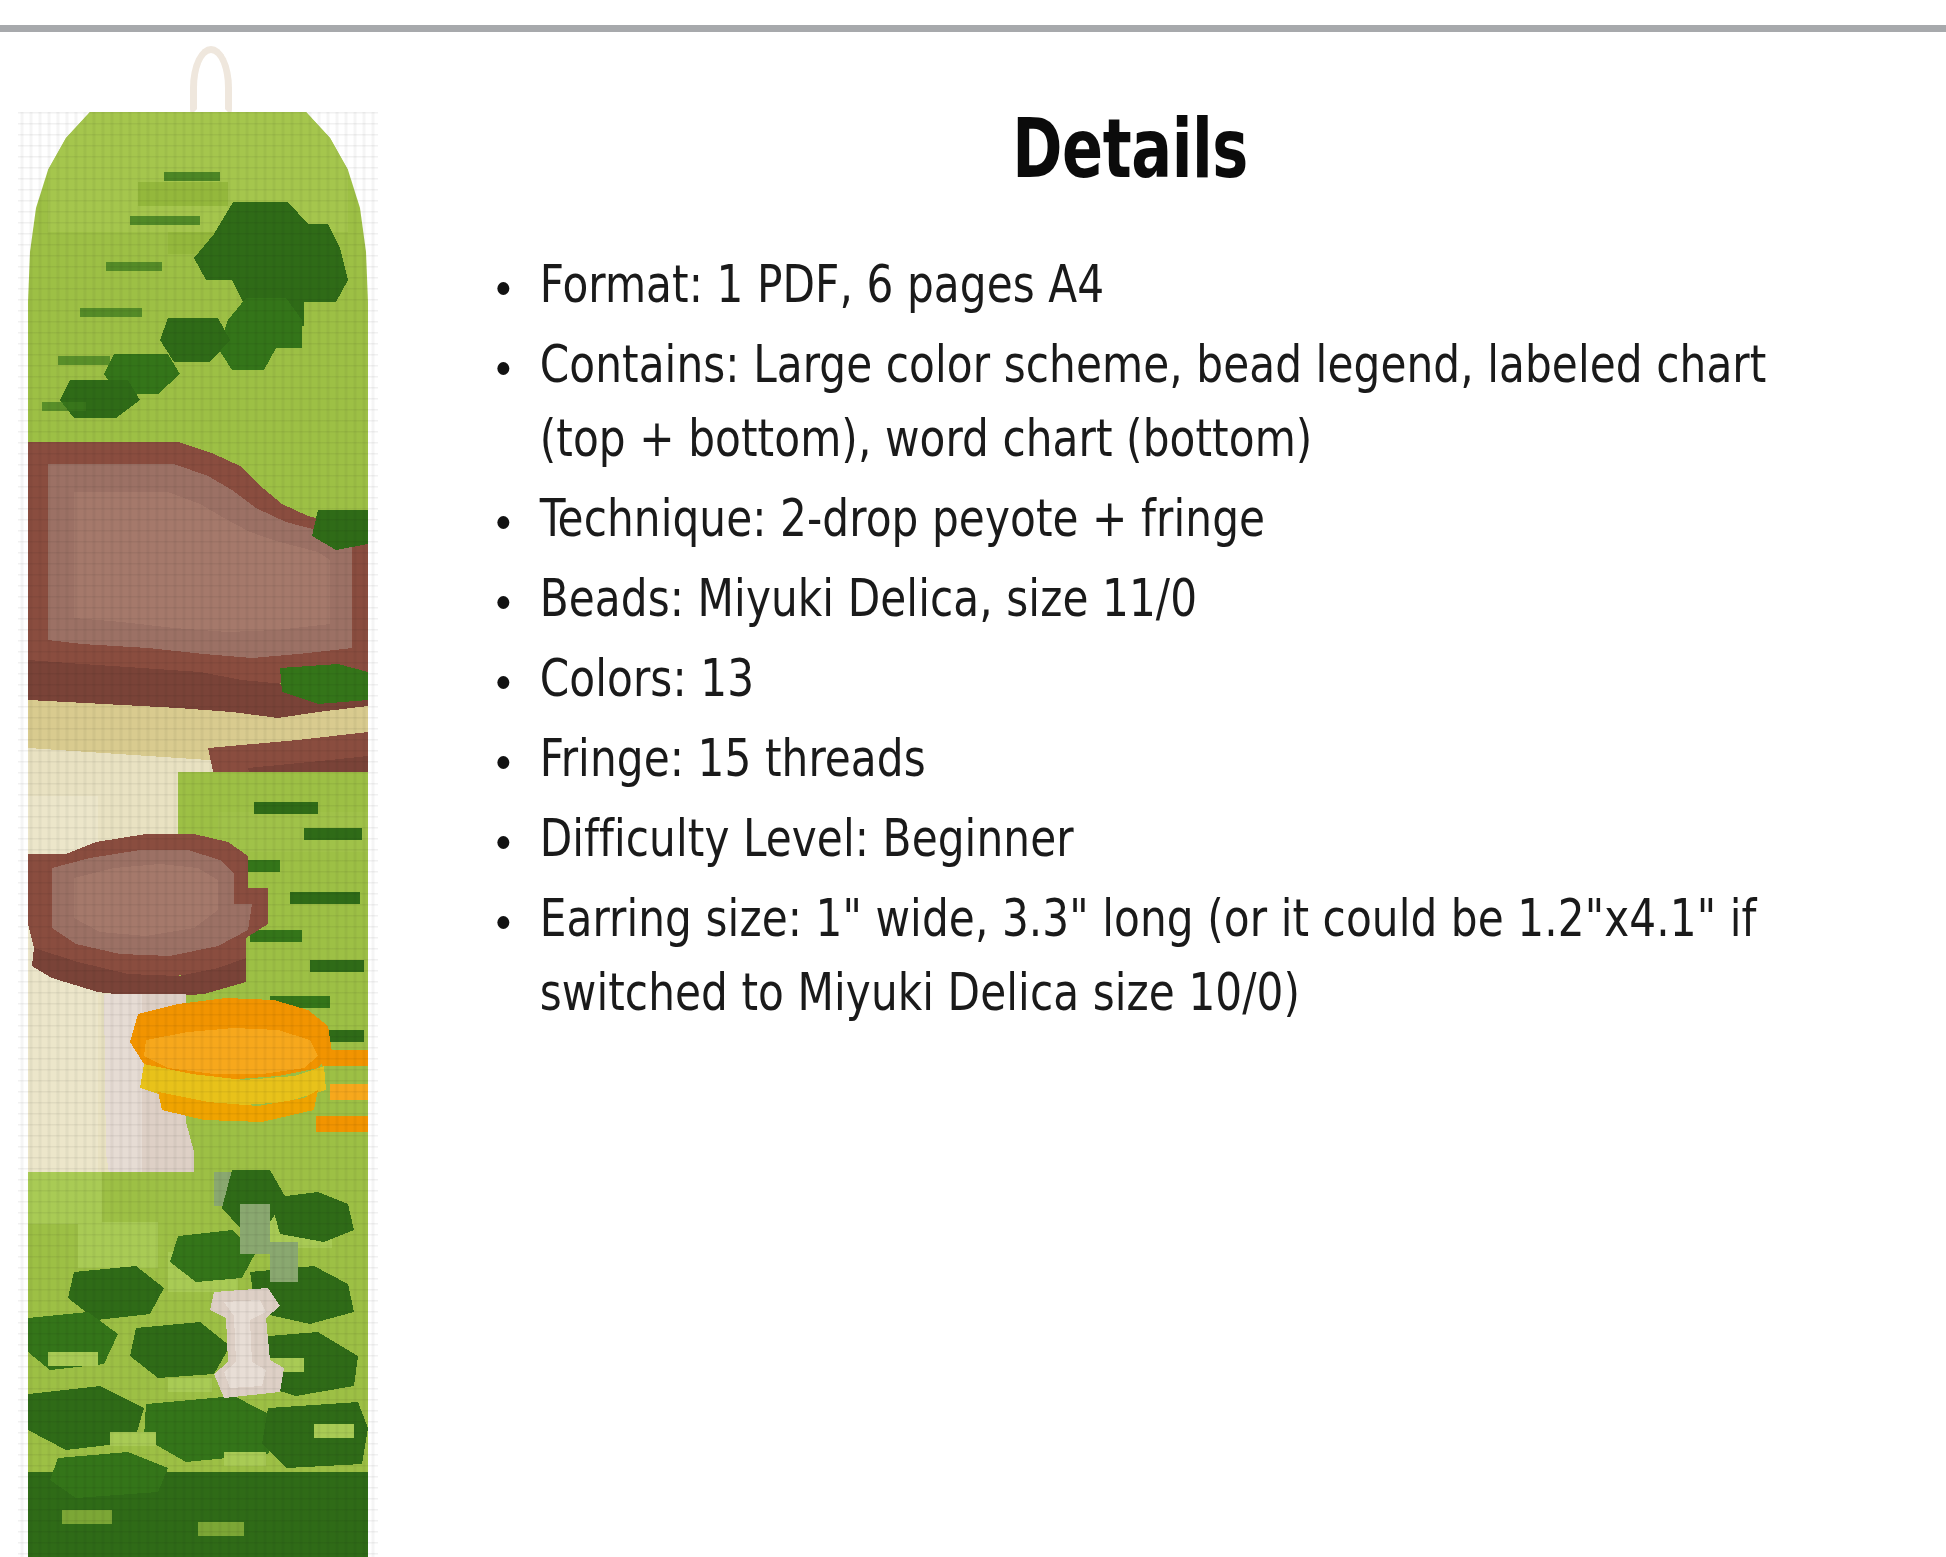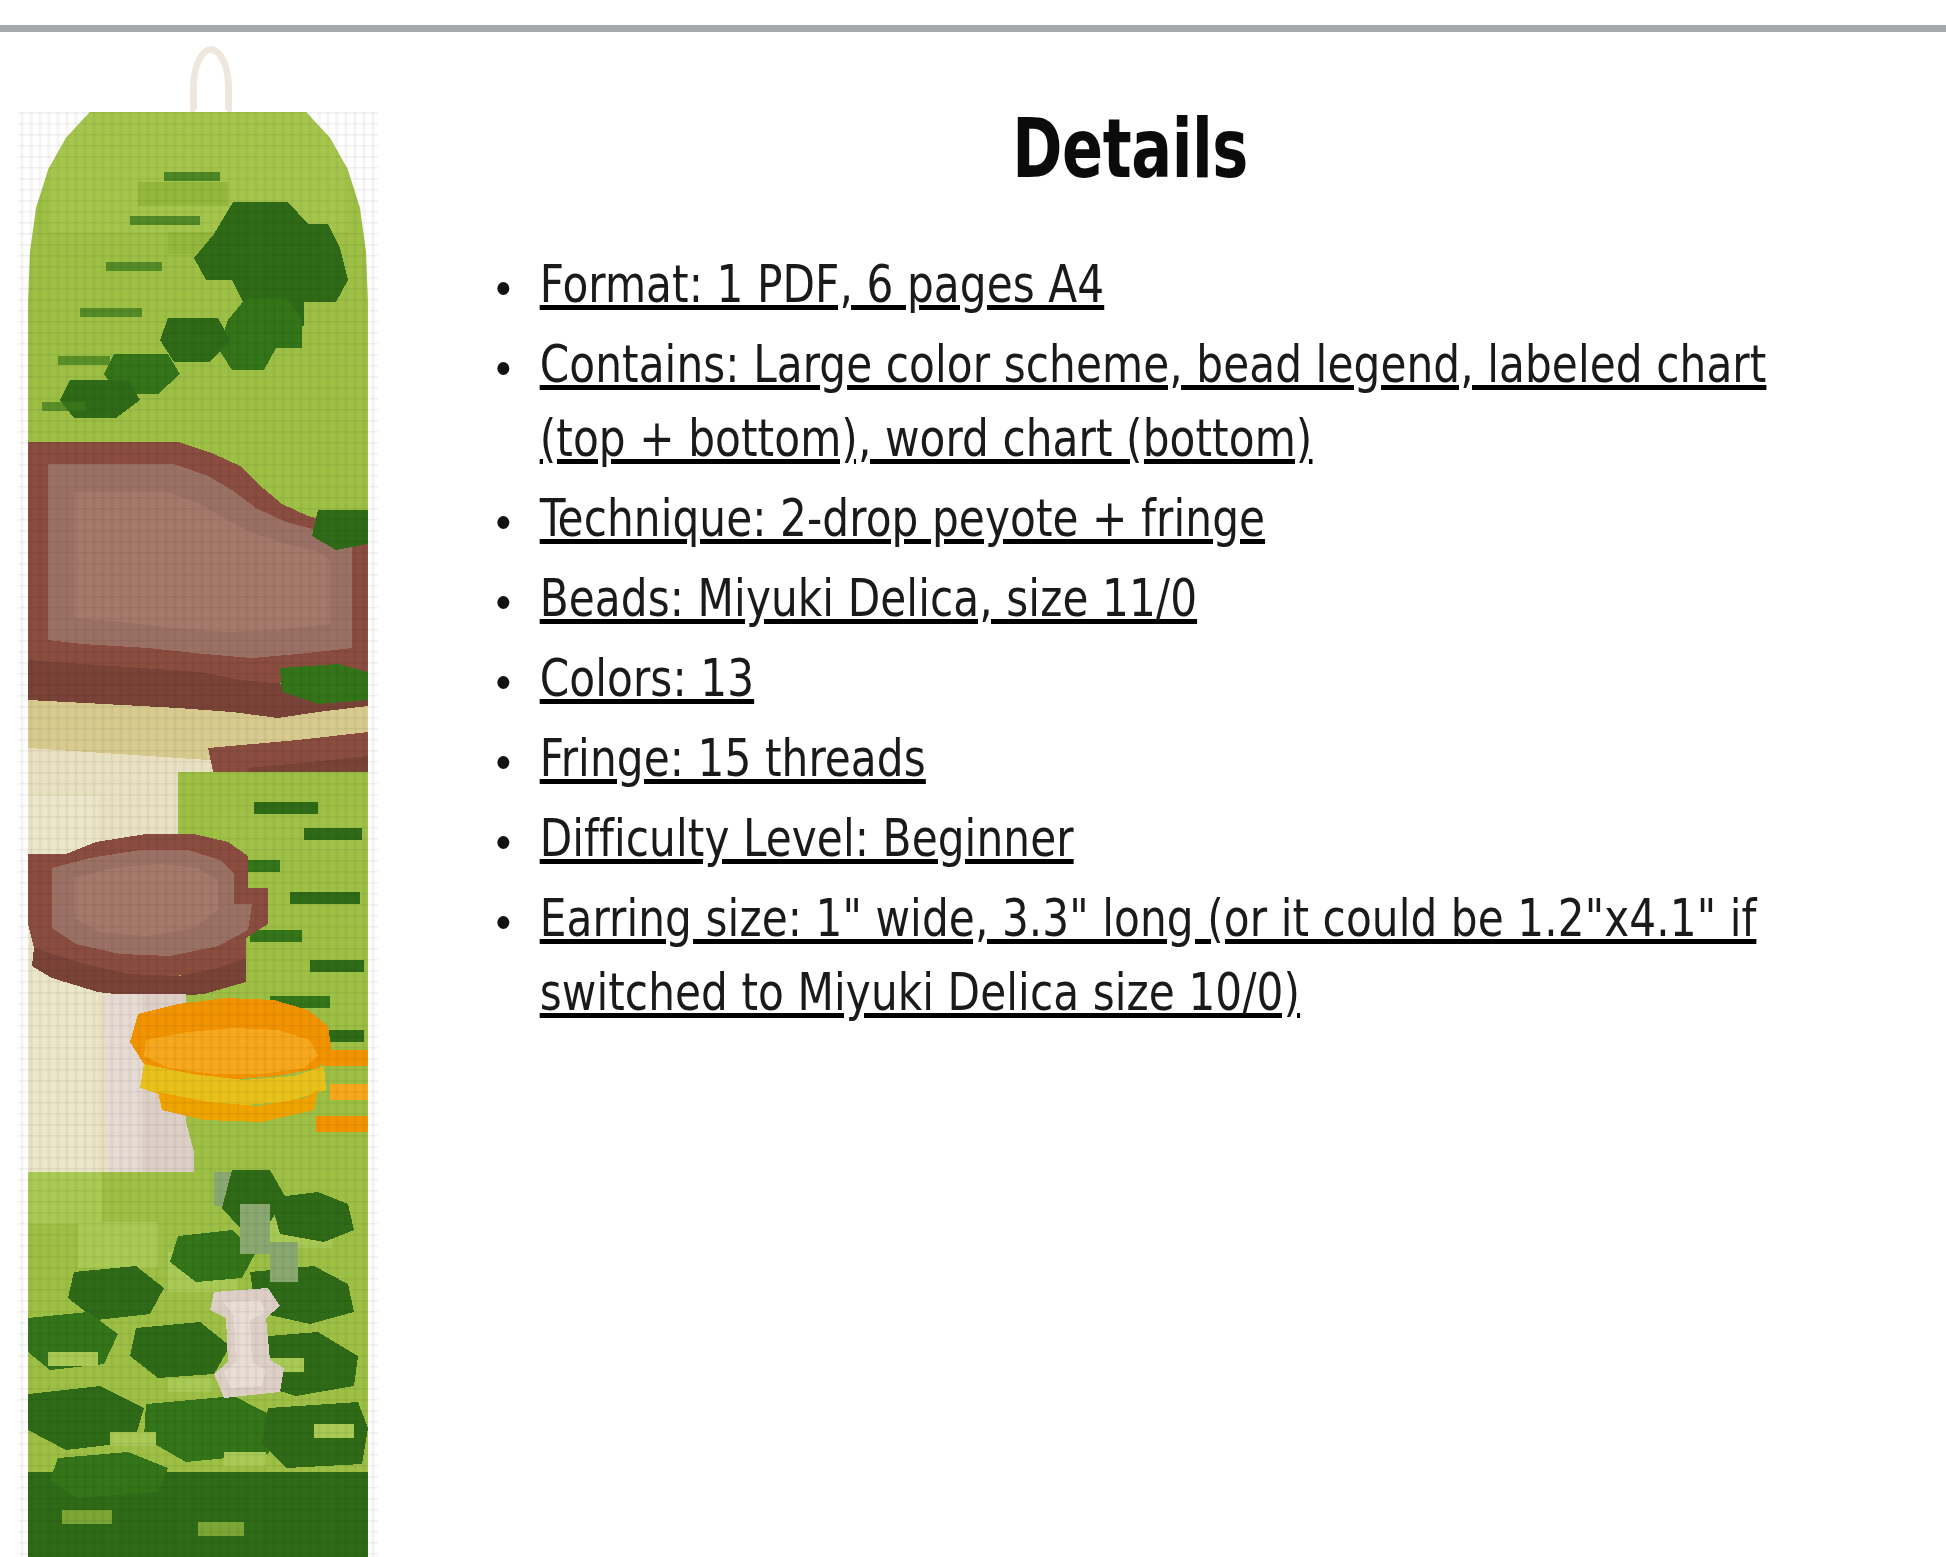--- a/index.html
+++ b/index.html
@@ -110,21 +110,20 @@
     margin: 68px 0 0 0;
     padding-right: 190px;
     letter-spacing: -0.5px;
     transform: scaleX(0.82);
     transform-origin: center;
   }
   .details-list {
     list-style: none;
     margin: 58px 0 0 0;
     padding: 0 0 0 20px;
-    text-decoration: underline;
   }
   .details-item {
     position: relative;
     padding-left: 54px;
     margin: 0 0 6px 0;
     font-family: "DejaVu Sans Condensed", "Liberation Sans Narrow", "Liberation Sans", sans-serif;
     font-size: 51px;
     line-height: 74px;
     color: #1a1a1a;
     font-weight: 400;

